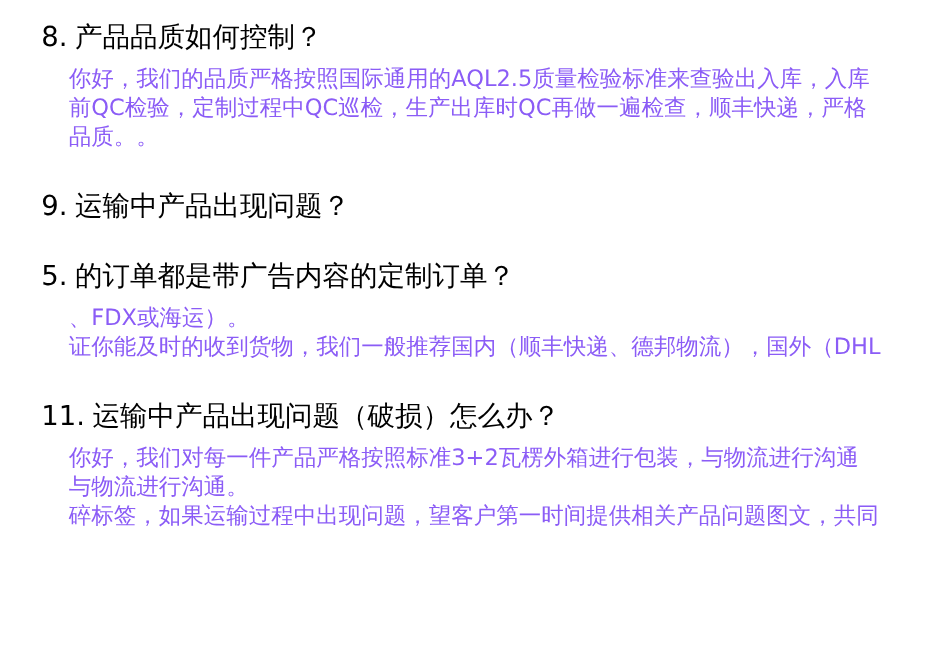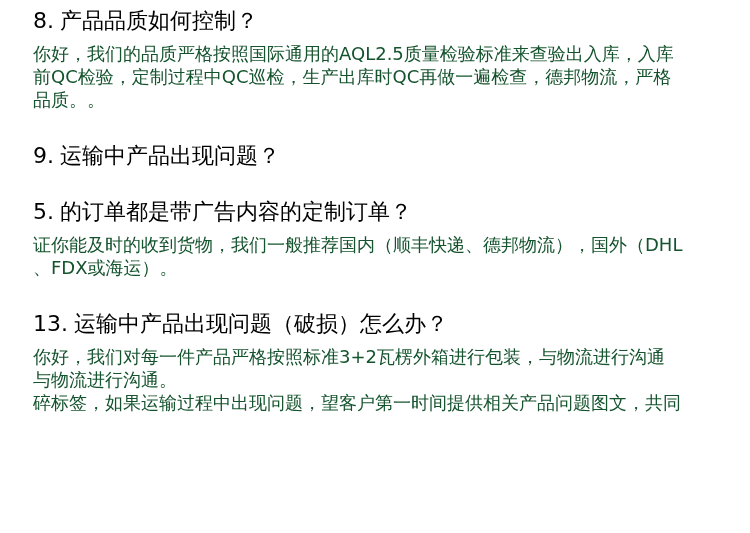--- a/index.html
+++ b/index.html
@@ -11,84 +11,85 @@
     width: 750px;
     height: 533px;
     overflow: hidden;
     font-family: "DejaVu Sans", "Liberation Sans", sans-serif;
     color: #000000;
   }
   .page {
     box-sizing: border-box;
     width: 750px;
     height: 533px;
-    padding: 10px 30px 0 33px;
+    padding: 20px 30px 0 33px;
     background: #ffffff;
   }
   .faq-item {
     margin: 0 0 34px 0;
   }
   .faq-item:last-child {
     margin-bottom: 0;
   }
   .question {
     margin: 0 0 10px 0;
     font-size: 22px;
     line-height: 22px;
     font-weight: 400;
     color: #000000;
     white-space: nowrap;
   }
   .q-number {
     margin-right: 6px;
   }
   .answer {
+    margin-left: 22px;
     font-size: 18px;
     line-height: 23px;
-    color: #14532d;
+    color: #8b5cf6;
   }
   .answer-line {
     white-space: nowrap;
   }
 </style>
 </head>
 <body>
 
 <div class="page">
 
   <section class="faq-item">
     <h2 class="question">
       <span class="q-number">8.</span><span class="q-text">产品品质如何控制？</span>
     </h2>
     <div class="answer">
       <div class="answer-line">你好，我们的品质严格按照国际通用的AQL2.5质量检验标准来查验出入库，入库</div>
-      <div class="answer-line">前QC检验，定制过程中QC巡检，生产出库时QC再做一遍检查，德邦物流，严格</div>
+      <div class="answer-line">前QC检验，定制过程中QC巡检，生产出库时QC再做一遍检查，顺丰快递，严格</div>
       <div class="answer-line">品质。。</div>
     </div>
   </section>
 
   <section class="faq-item">
     <h2 class="question">
       <span class="q-number">9.</span><span class="q-text">运输中产品出现问题？</span>
     </h2>
   </section>
 
   <section class="faq-item">
     <h2 class="question">
       <span class="q-number">5.</span><span class="q-text">的订单都是带广告内容的定制订单？</span>
     </h2>
     <div class="answer">
+      <div class="answer-line">、FDX或海运）。</div>
       <div class="answer-line">证你能及时的收到货物，我们一般推荐国内（顺丰快递、德邦物流），国外（DHL</div>
-      <div class="answer-line">、FDX或海运）。</div>
     </div>
   </section>
 
   <section class="faq-item">
     <h2 class="question">
-      <span class="q-number">13.</span><span class="q-text">运输中产品出现问题（破损）怎么办？</span>
+      <span class="q-number">11.</span><span class="q-text">运输中产品出现问题（破损）怎么办？</span>
     </h2>
     <div class="answer">
       <div class="answer-line">你好，我们对每一件产品严格按照标准3+2瓦楞外箱进行包装，与物流进行沟通</div>
       <div class="answer-line">与物流进行沟通。</div>
       <div class="answer-line">碎标签，如果运输过程中出现问题，望客户第一时间提供相关产品问题图文，共同</div>
     </div>
   </section>
 
 </div>
 

